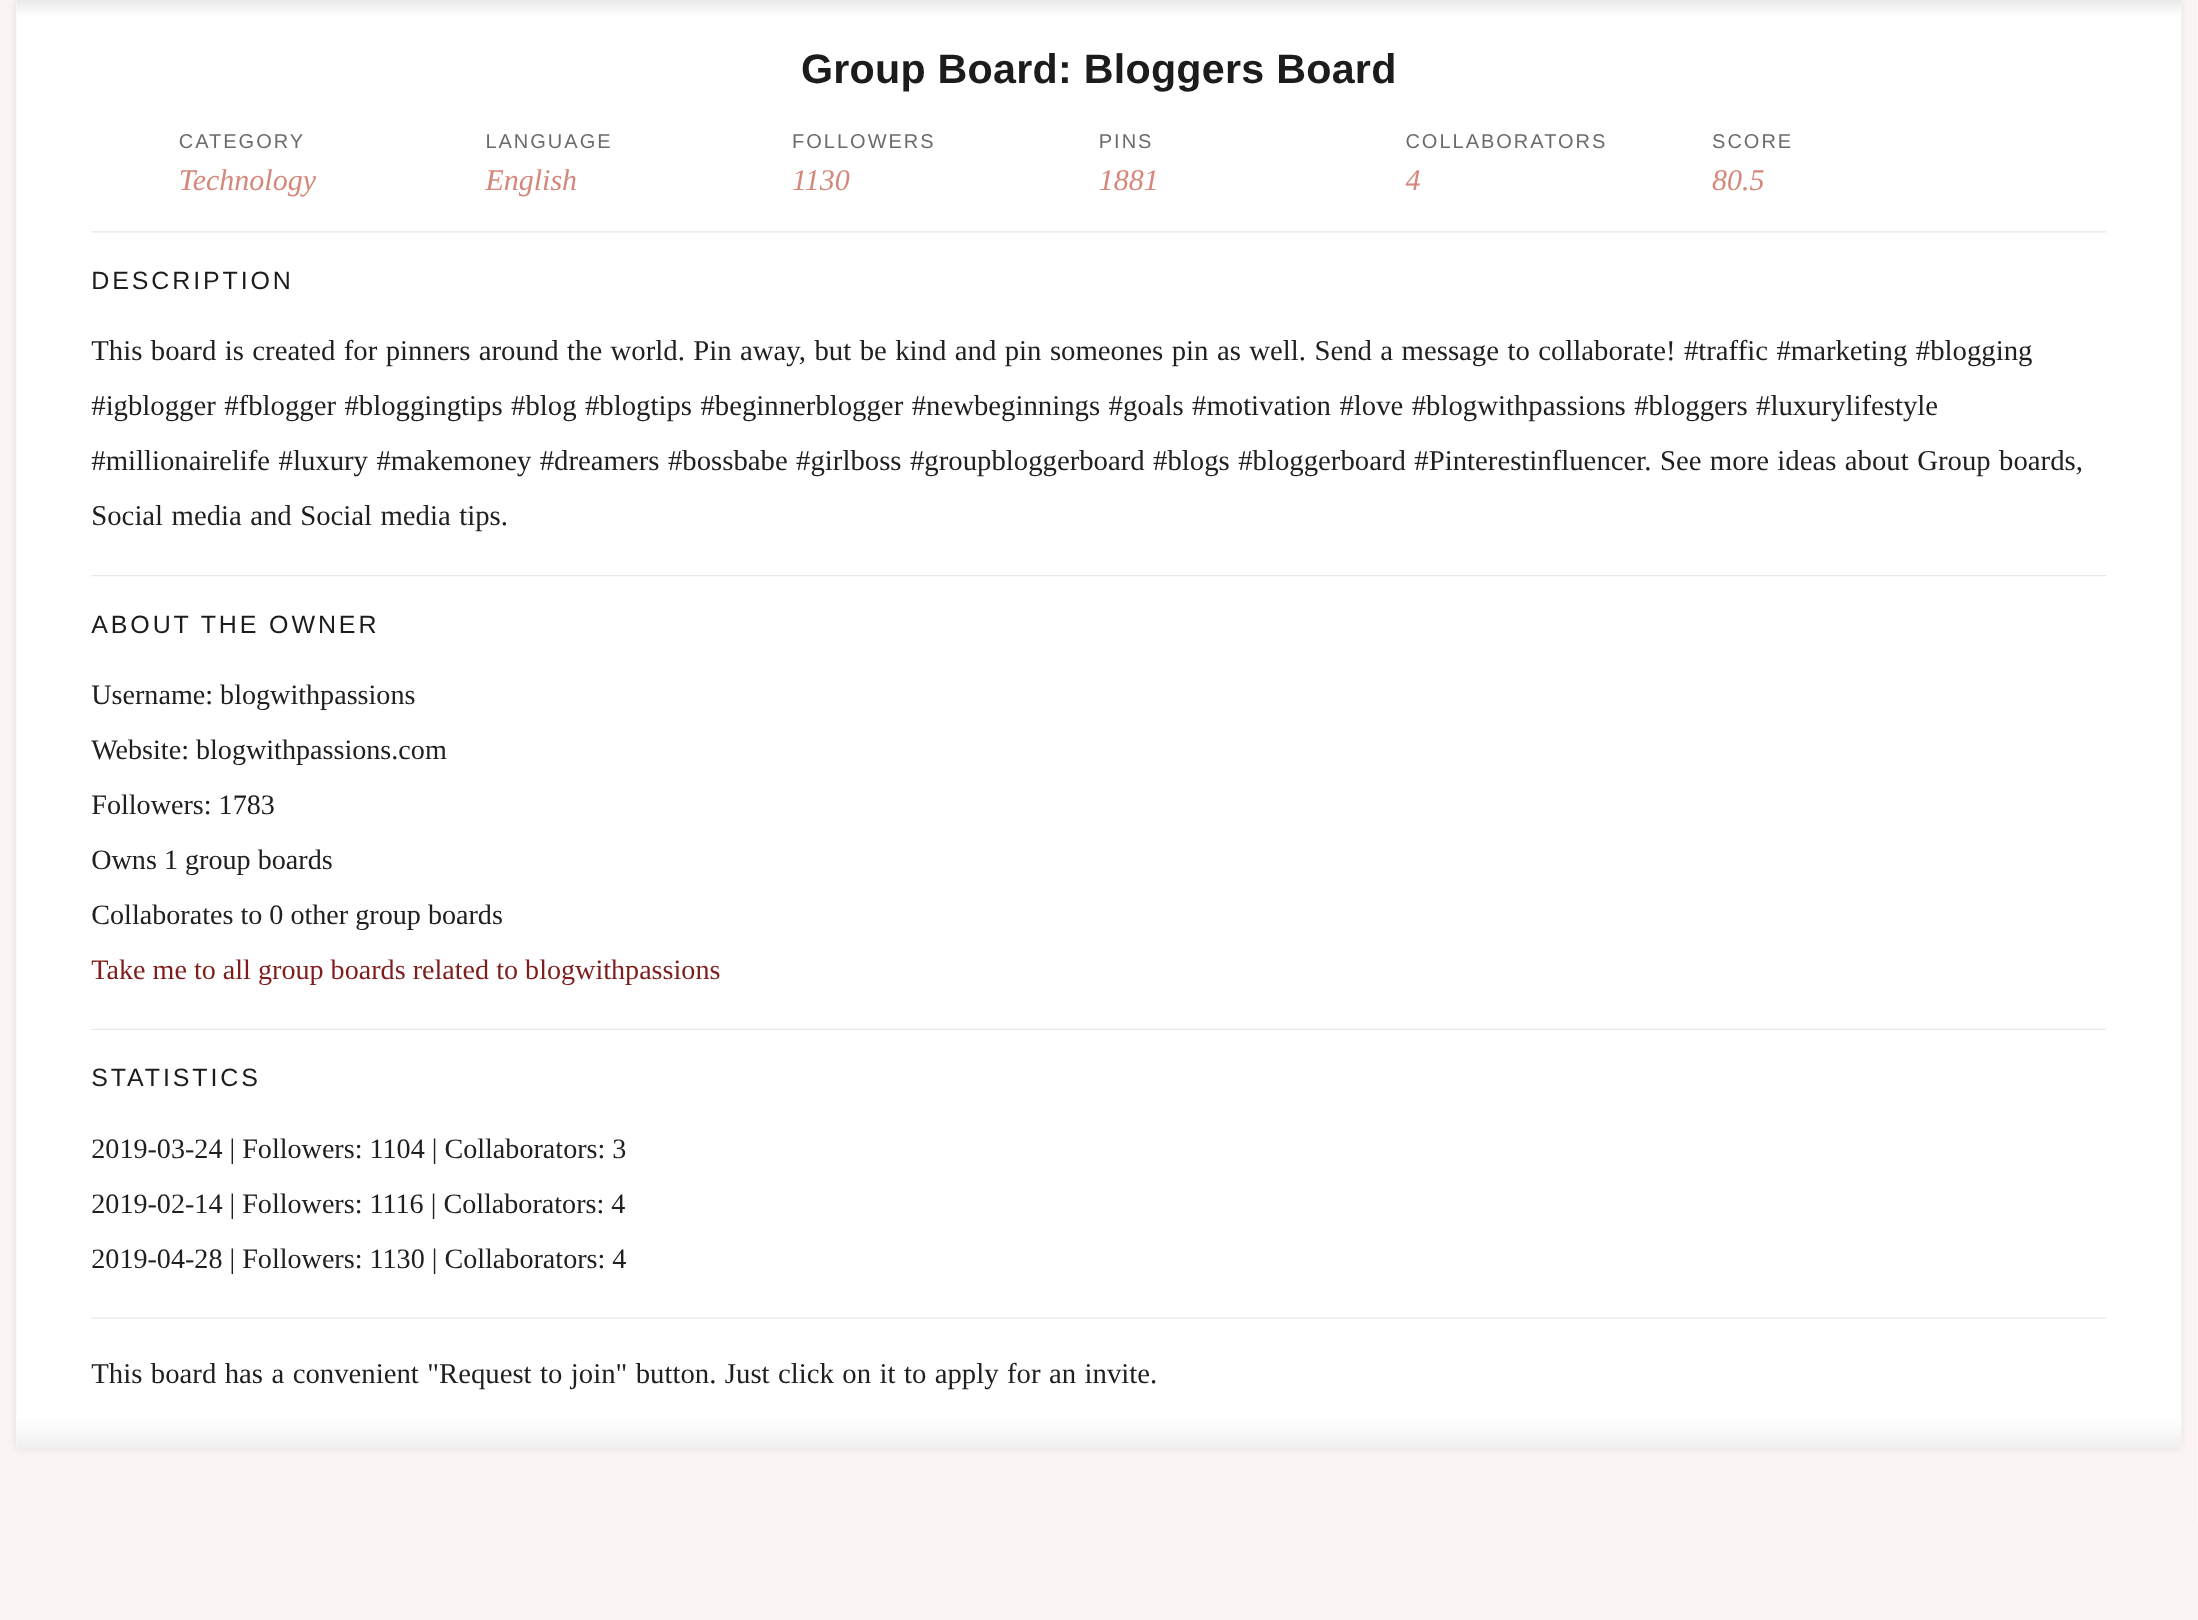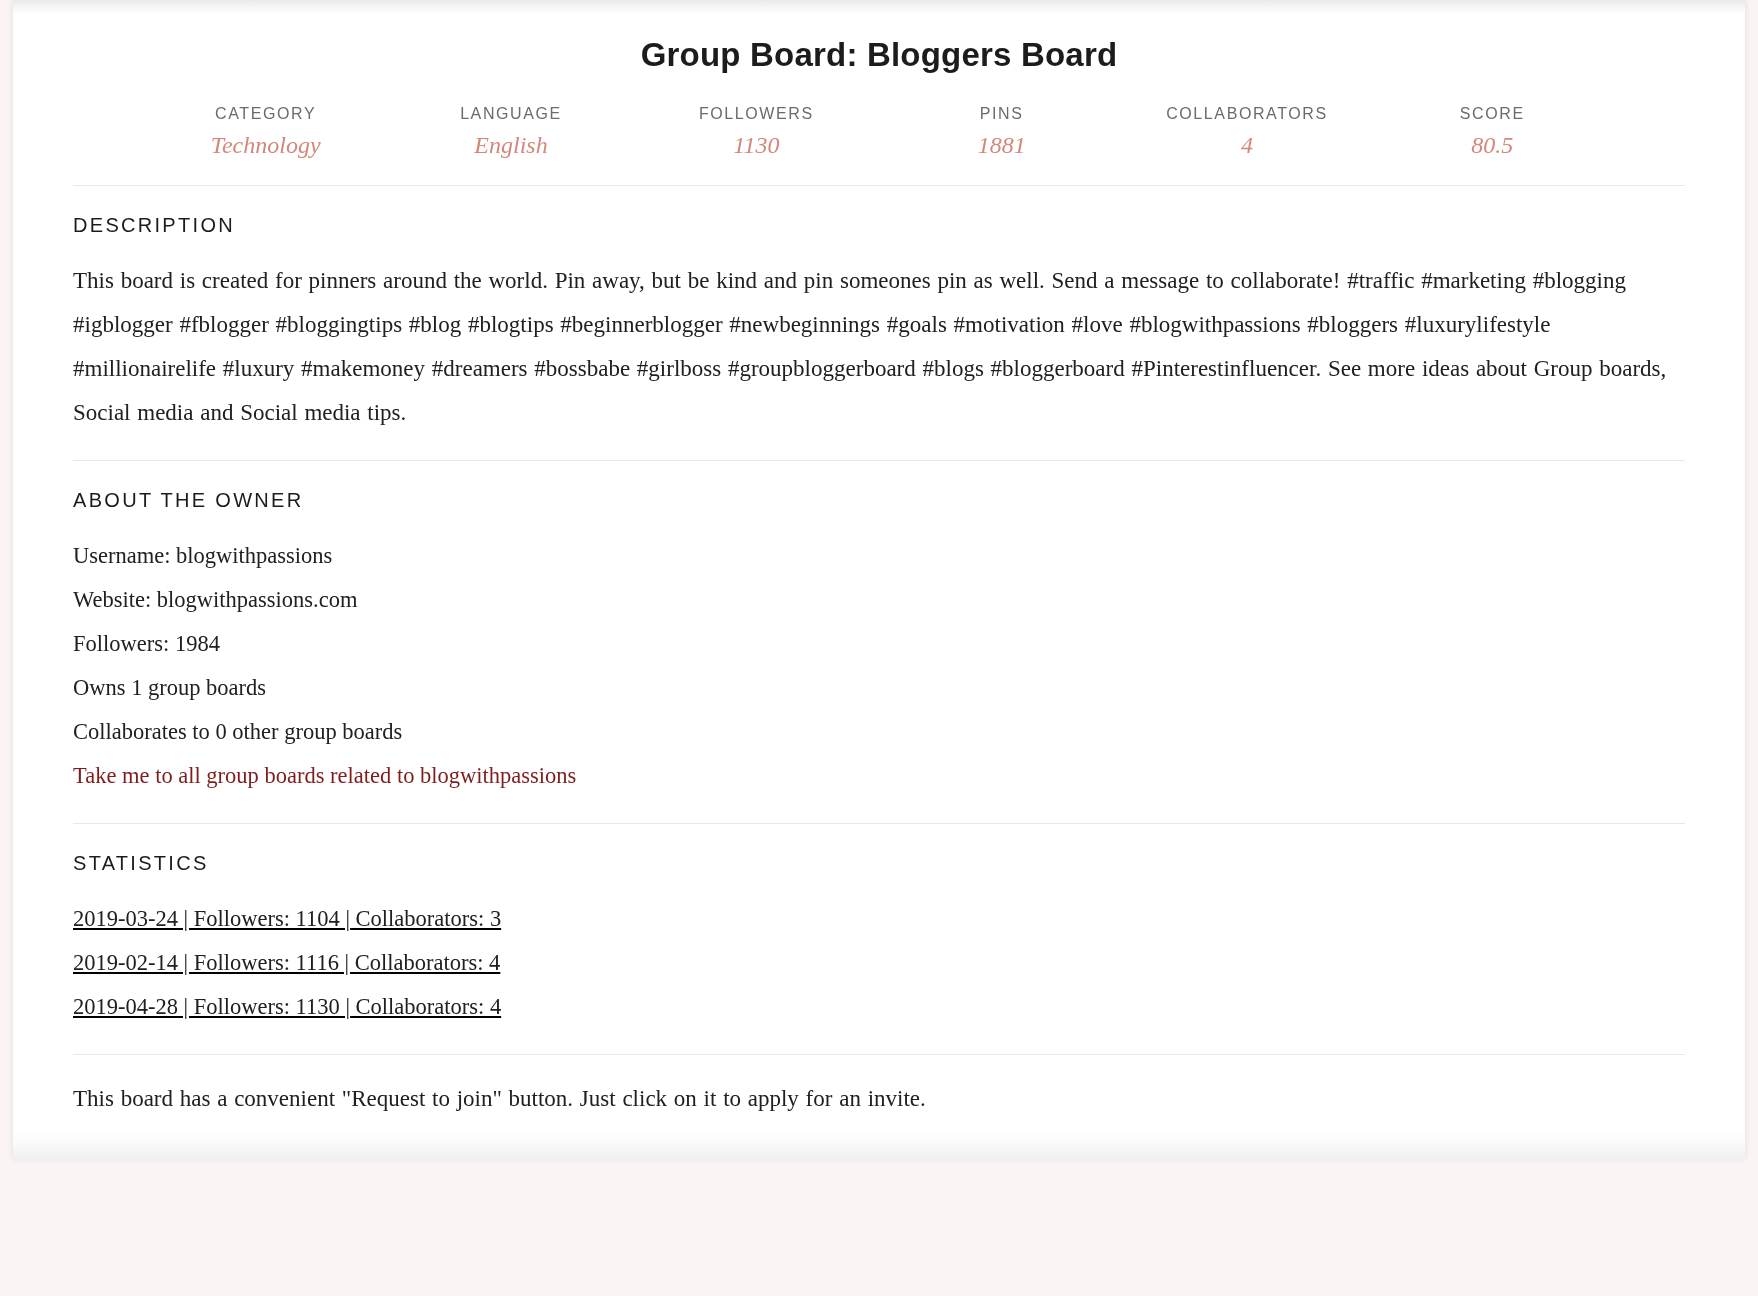--- a/index.html
+++ b/index.html
@@ -63,21 +63,21 @@
   }
 
   
   .stats-strip {
     display: flex;
     margin-top: 30px;
     padding: 0 70px 0 70px;
   }
   .stat-cell {
     flex: 1 1 0;
-    text-align: center;
+    text-align: left;
   }
   .stat-label {
     font-family: "Liberation Sans", sans-serif;
     font-size: 16px;
     letter-spacing: 1.6px;
     color: #6b6b6b;
     text-transform: uppercase;
     line-height: 1.2;
   }
   .stat-value {
@@ -133,21 +133,21 @@
     text-decoration: none;
     cursor: pointer;
   }
   .stat-line {
     font-family: "Liberation Serif", serif;
     font-size: 22.5px;
     color: #20201f;
     line-height: 44px;
     margin: 0;
   }
-  .stats-list { margin-top: 22px; text-decoration: underline; }
+  .stats-list { margin-top: 22px; }
 
   
   .cta-wrap {
     text-align: center;
     margin-top: 48px;
   }
   .cta-button {
     display: inline-block;
     background: #d2958a;
     color: #ffffff;
@@ -205,21 +205,21 @@
 
       <h2 class="section-heading">DESCRIPTION</h2>
       <p class="body-text">This board is created for pinners around the world. Pin away, but be kind and pin someones pin as well. Send a message to collaborate! #traffic #marketing #blogging #igblogger #fblogger #bloggingtips #blog #blogtips #beginnerblogger #newbeginnings #goals #motivation #love #blogwithpassions #bloggers #luxurylifestyle #millionairelife #luxury #makemoney #dreamers #bossbabe #girlboss #groupbloggerboard #blogs #bloggerboard #Pinterestinfluencer. See more ideas about Group boards, Social media and Social media tips.</p>
 
       <hr class="sep">
 
       <h2 class="section-heading">ABOUT THE OWNER</h2>
       <div class="owner-list">
         <p class="owner-line">Username: blogwithpassions</p>
         <p class="owner-line">Website: blogwithpassions.com</p>
-        <p class="owner-line">Followers: 1984</p>
+        <p class="owner-line">Followers: 1783</p>
         <p class="owner-line">Owns 1 group boards</p>
         <p class="owner-line">Collaborates to 0 other group boards</p>
         <a class="owner-link">Take me to all group boards related to blogwithpassions</a>
       </div>
 
       <hr class="sep">
 
       <h2 class="section-heading">STATISTICS</h2>
       <div class="stats-list">
         <p class="stat-line">2019-03-24 | Followers: 1104 | Collaborators: 3</p>

